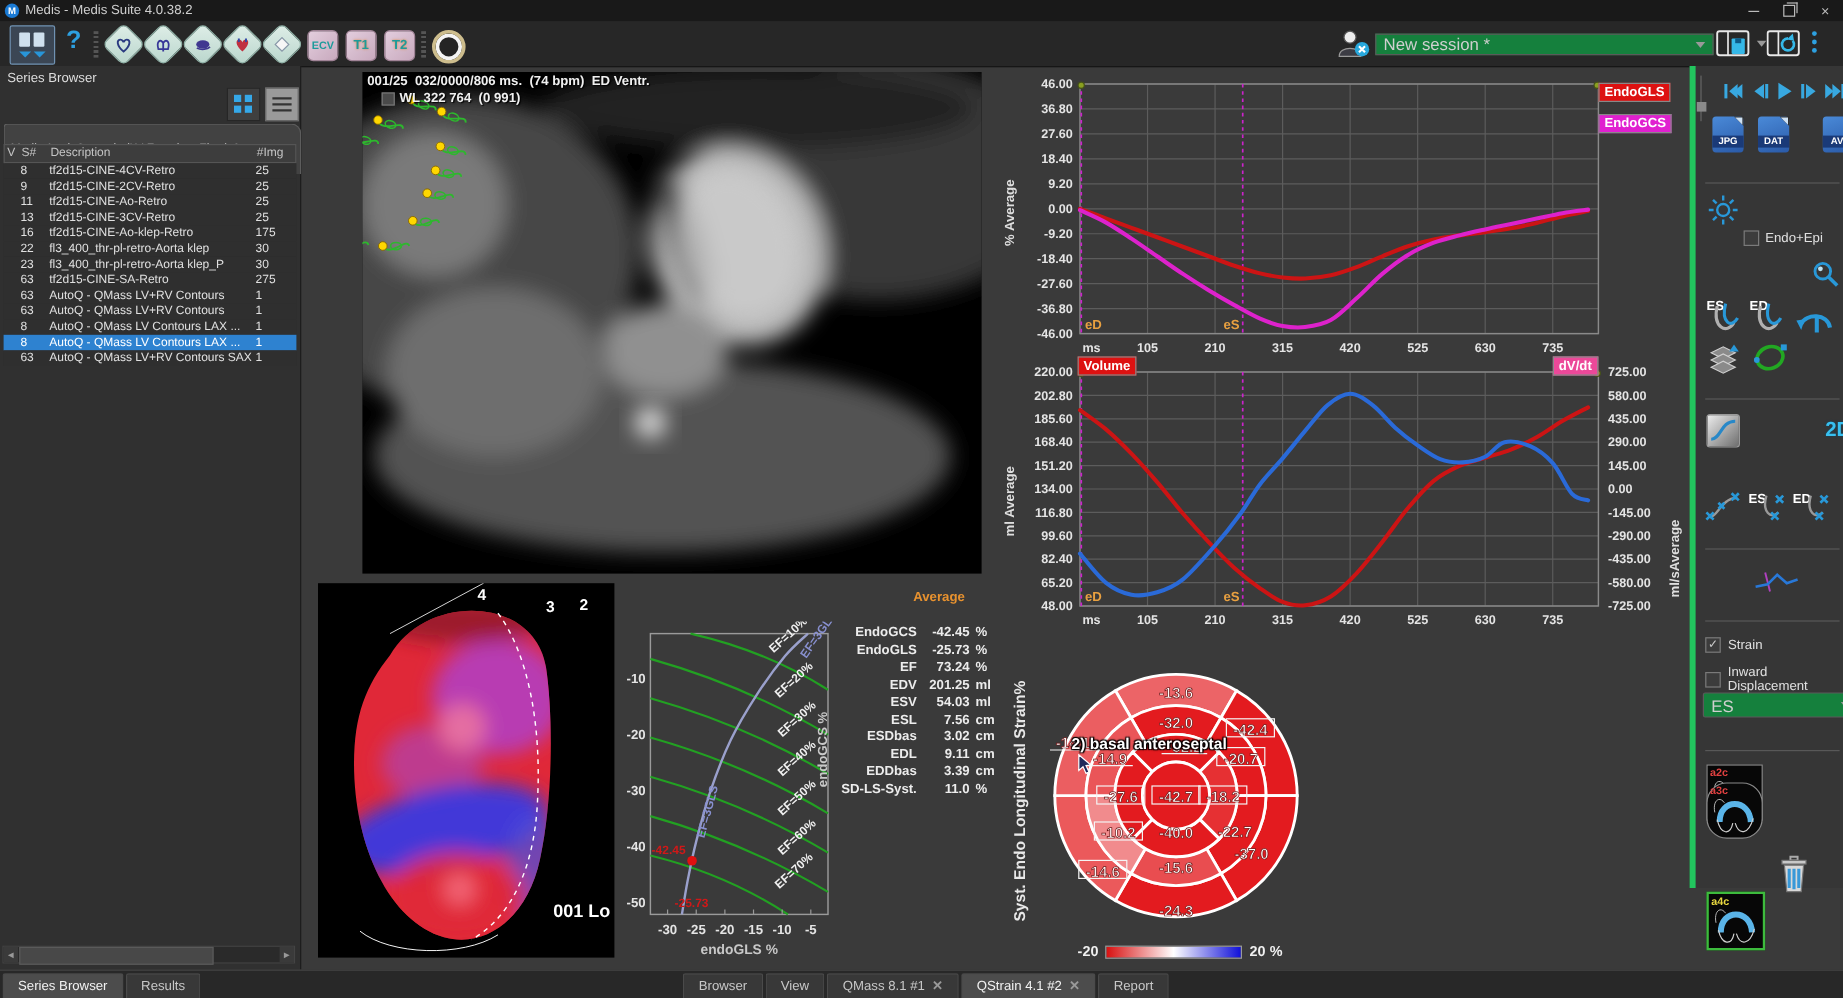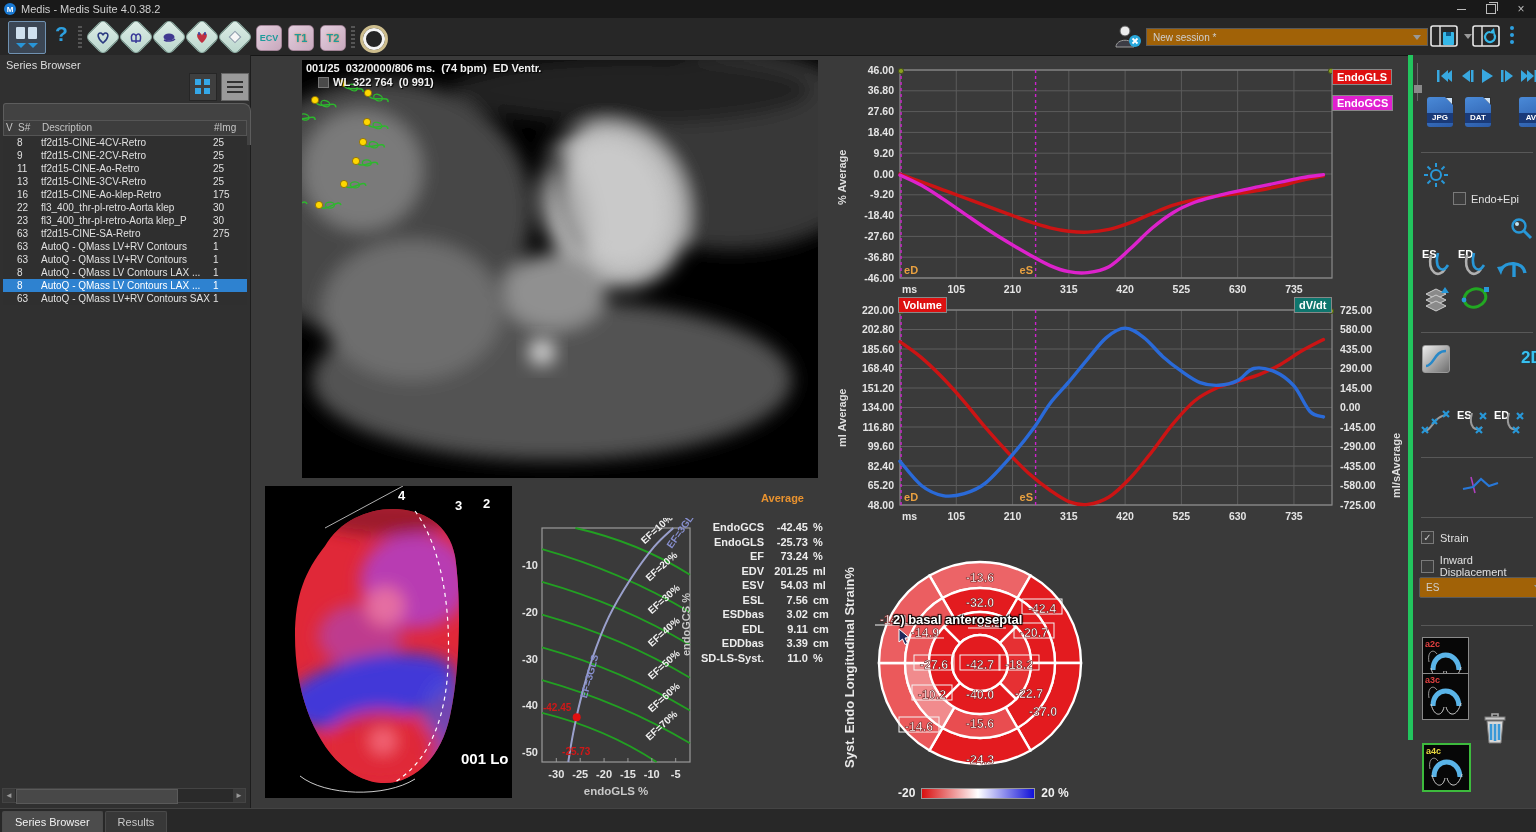--- a/index.html
+++ b/index.html
@@ -17,21 +17,21 @@
   
   #toolbar{position:absolute;left:0;top:18px;width:1536px;height:37px;background:#272727;border-bottom:1px solid #161616;}
   .grip{position:absolute;top:8px;width:4px;height:22px;background:repeating-linear-gradient(#555 0 2px,transparent 2px 4px);}
   .tile{position:absolute;top:6px;width:24px;height:24px;transform:rotate(45deg);border-radius:6px;
         background:linear-gradient(135deg,#dfeee8,#b9d6cc);border:1px solid #8fb0a6;display:flex;align-items:center;justify-content:center;}
   .tile>div{transform:rotate(-45deg);display:flex;align-items:center;justify-content:center;}
   .sqbtn{position:absolute;top:7px;width:24px;height:24px;border-radius:5px;background:linear-gradient(135deg,#e3cede,#c8a9bd);
          border:1px solid #a08396;display:flex;align-items:center;justify-content:center;font-weight:bold;color:#1d9b9b;}
   #ring-icon{position:absolute;top:7px;width:22px;height:22px;border-radius:50%;background:#242424;
              border:3px solid #cdbd8d;box-shadow:inset 0 0 0 3px #f4f4f4;}
-  .select{background:#a16207;border:1px solid #5a5a5a;color:#cfcfcf;font-size:10px;display:flex;align-items:center;padding:0 6px;}
+  .select{background:#15803d;border:1px solid #5a5a5a;color:#cfcfcf;font-size:14px;display:flex;align-items:center;padding:0 6px;}
   .caret{width:0;height:0;border-left:4px solid transparent;border-right:4px solid transparent;border-top:5px solid #999;margin-left:auto;}
   
   #left-panel{position:absolute;left:0;top:55px;width:250px;height:753px;background:#303030;border-right:1px solid #1d1d1d;}
   #series-title{position:absolute;left:6px;top:4px;font-size:11px;color:#ddd;}
   #study-tab{position:absolute;left:3px;top:48px;width:236px;height:17px;background:#424242;border:1px solid #5d5d5d;border-bottom:none;
              font-size:10px;color:#ddd;line-height:17px;padding:12px 5px;white-space:nowrap;overflow:hidden;border-radius:3px 8px 0 0;}
   #series-table{position:absolute;left:3px;top:65px;width:244px;font-size:10px;}
   .thead{display:flex;background:#3d3d3d;border:1px solid #555;color:#c5c5c5;height:14px;line-height:14px;}
   .trow{display:flex;height:13px;line-height:13px;color:#e0e0e0;background:#2f2f2f;}
   .trow.sel{background:#2e82d0;color:#fff;}
@@ -593,21 +593,21 @@
       <text x="341.3895781637717" y="230" fill="#e4e4e4" font-size="10.5" font-weight="bold" text-anchor="middle">525</text>
       <text x="397.66749379652606" y="230" fill="#e4e4e4" font-size="10.5" font-weight="bold" text-anchor="middle">630</text>
       <text x="453.9454094292804" y="230" fill="#e4e4e4" font-size="10.5" font-weight="bold" text-anchor="middle">735</text>
       <text x="62" y="230" fill="#e4e4e4" font-size="10.5" font-weight="bold" text-anchor="start">ms</text>
       <circle cx="61" cy="21" r="2.6" fill="#8aa020" stroke="#44501a"></circle>
       <circle cx="491" cy="21" r="2.6" fill="#8aa020" stroke="#44501a"></circle>
     </svg>
   <div class="badge" style="left:1332px;top:69px;background:#dd1111;">EndoGLS</div>
   <div class="badge" style="left:1332px;top:95px;background:#e020d0;">EndoGCS</div>
   <div class="badge" style="left:898px;top:297px;background:#dd1111;">Volume</div>
-  <div class="badge" style="left:1294px;top:297px;background:#0f766e;">dV/dt</div>
+  <div class="badge" style="left:1294px;top:297px;background:#ec4899;">dV/dt</div>
 
   <svg id="bullseye" class="abs" style="left:866px;top:550px;" width="228" height="228">
       <path d="M164.5,25.531434217771704 A101,101 0 0 0 63.50000000000002,25.53143421777169 L76.50000000000001,48.0480947161671 A75,75 0 0 1 151.5,48.0480947161671 Z" fill="rgb(236,100,103)" stroke="#fff" stroke-width="2.4"></path>
       <path d="M215,113 A101,101 0 0 0 164.5,25.531434217771704 L151.5,48.0480947161671 A75,75 0 0 1 189,113 Z" fill="rgb(227,27,31)" stroke="#fff" stroke-width="2.4"></path>
       <path d="M164.5,200.4685657822283 A101,101 0 0 0 215,113 L189,113 A75,75 0 0 1 151.5,177.9519052838329 Z" fill="rgb(227,27,31)" stroke="#fff" stroke-width="2.4"></path>
       <path d="M63.50000000000002,200.46856578222832 A101,101 0 0 0 164.5,200.4685657822283 L151.5,177.9519052838329 A75,75 0 0 1 76.50000000000001,177.9519052838329 Z" fill="rgb(227,27,31)" stroke="#fff" stroke-width="2.4"></path>
       <path d="M13,113.00000000000001 A101,101 0 0 0 63.50000000000002,200.46856578222832 L76.50000000000001,177.9519052838329 A75,75 0 0 1 39,113.00000000000001 Z" fill="rgb(235,89,91)" stroke="#fff" stroke-width="2.4"></path>
       <path d="M63.50000000000002,25.53143421777169 A101,101 0 0 0 13,112.99999999999999 L39,112.99999999999999 A75,75 0 0 1 76.50000000000001,48.0480947161671 Z" fill="rgb(235,94,97)" stroke="#fff" stroke-width="2.4"></path>
       <path d="M151.5,48.0480947161671 A75,75 0 0 0 76.50000000000001,48.0480947161671 L88.50000000000001,68.83270440699363 A51,51 0 0 1 139.5,68.83270440699363 Z" fill="rgb(227,27,31)" stroke="#fff" stroke-width="2.4"></path>
       <path d="M189,113 A75,75 0 0 0 151.5,48.0480947161671 L139.5,68.83270440699363 A51,51 0 0 1 165,113 Z" fill="rgb(227,27,31)" stroke="#fff" stroke-width="2.4"></path>
@@ -827,21 +827,21 @@
       <span>ES</span>
       <span class="caret"></span>
     </div>
     <div class="rp-div" style="top:570px;"></div>
     <div id="thumbs">
         <div class="thumb" style="top: 582px;"><svg width="45" height="45">
             <path d="M10,32 C10,12 35,12 36,32" fill="none" stroke="#5ab4e8" stroke-width="5"></path>
             <path d="M8,30 C11,43 19,43 21,33 M23,33 C26,43 34,43 38,29" fill="none" stroke="#cfcfcf" stroke-width="1"></path>
             <path d="M6,24 C4,14 10,10 14,16" fill="none" stroke="#bbb" stroke-width="0.8"></path>
           </svg><span class="tl" style="color:#e04040">a2c</span></div>
-        <div class="thumb" style="top: 618px;"><svg width="45" height="45">
+        <div class="thumb" style="top: 597px; border-radius: 17px;"><svg width="45" height="45">
             <path d="M10,32 C10,12 35,12 36,32" fill="none" stroke="#5ab4e8" stroke-width="5"></path>
             <path d="M8,30 C11,43 19,43 21,33 M23,33 C26,43 34,43 38,29" fill="none" stroke="#cfcfcf" stroke-width="1"></path>
             <path d="M6,24 C4,14 10,10 14,16" fill="none" stroke="#bbb" stroke-width="0.8"></path>
           </svg><span class="tl" style="color:#e04040">a3c</span></div>
         <div class="thumb sel" style="top: 688px;"><svg width="45" height="45">
             <path d="M10,32 C10,12 35,12 36,32" fill="none" stroke="#5ab4e8" stroke-width="5"></path>
             <path d="M8,30 C11,43 19,43 21,33 M23,33 C26,43 34,43 38,29" fill="none" stroke="#cfcfcf" stroke-width="1"></path>
             <path d="M6,24 C4,14 10,10 14,16" fill="none" stroke="#bbb" stroke-width="0.8"></path>
           </svg><span class="tl" style="color:#e8d840">a4c</span></div>
       </div>
@@ -859,14 +859,21 @@
         </svg>
     </div>
   </div>
 
   <div id="bottom-bar">
     <div id="left-tabs" style="display:flex;margin-left:2px;">
         <div class="btab active">Series Browser</div>
         <div class="btab">Results</div>
       </div>
     <div style="width:400px;"></div>
+    <div id="right-tabs" style="display:flex;">
+        <div class="btab">Browser</div>
+        <div class="btab">View</div>
+        <div class="btab">QMass 8.1 #1<span class="tx">✕</span></div>
+        <div class="btab active">QStrain 4.1 #2<span class="tx">✕</span></div>
+        <div class="btab">Report</div>
+      </div>
   </div>
 </div>
 
 </body></html>

